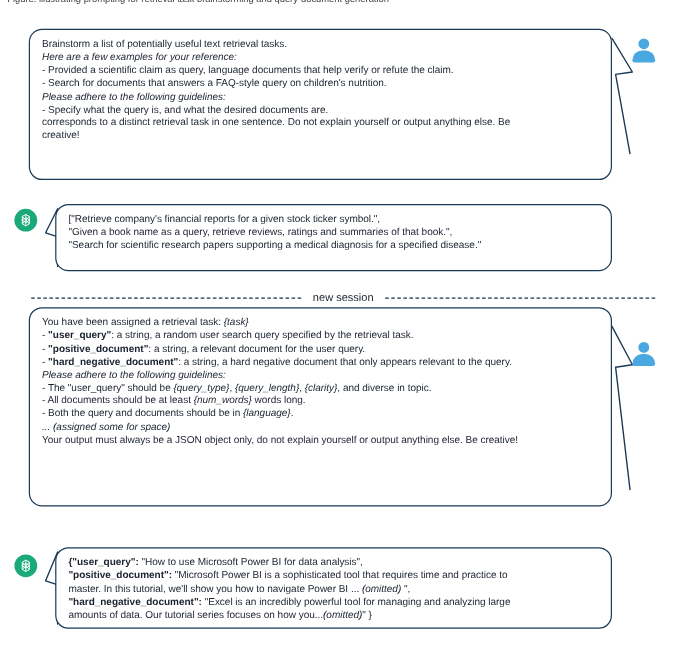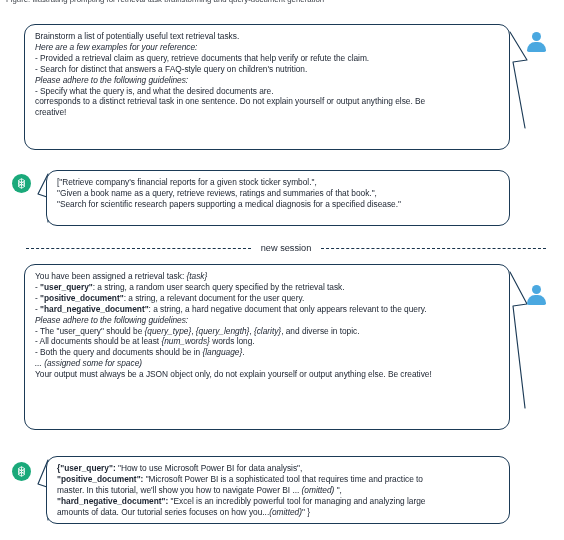--- a/index.html
+++ b/index.html
@@ -121,22 +121,22 @@
 
 <div class="page">
 
   <div class="top-clip">
     <div class="cap">Figure: illustrating prompting for retrieval task brainstorming and query-document generation</div>
   </div>
 
   <div class="bubble" style="left:24px; top:24px; width:486px; height:126px;">
     <div class="line">Brainstorm a list of potentially useful text retrieval tasks.</div>
     <div class="line ital">Here are a few examples for your reference:</div>
-    <div class="line">   - Provided a retrieval claim as query, retrieve documents that help verify or refute the claim.</div>
-    <div class="line">   - Search for distinct that answers a FAQ-style query on children's nutrition.</div>
+    <div class="line">   - Provided a scientific claim as query, language documents that help verify or refute the claim.</div>
+    <div class="line">   - Search for documents that answers a FAQ-style query on children's nutrition.</div>
     <div class="line ital">Please adhere to the following guidelines:</div>
     <div class="line">  - Specify what the query is, and what the desired documents are.</div>
     <div class="line">corresponds to a distinct retrieval task in one sentence. Do not explain yourself or output anything else. Be</div>
     <div class="line">creative!</div>
   </div>
 
   <svg class="tail" style="left:505px; top:30px;" width="30" height="100" viewBox="0 0 30 100">
     <path d="M5 2 L22 30 L8 32 L20 98" fill="none" stroke="#1b3a56" stroke-width="1.15" stroke-linejoin="round" stroke-linecap="round"></path>
   </svg>
   <div class="avatar-user" style="left:526px; top:32px;">
@@ -163,21 +163,21 @@
     <div class="line">  "Given a book name as a query, retrieve reviews, ratings and summaries of that book.",</div>
     <div class="line">  "Search for scientific research papers supporting a medical diagnosis for a specified disease."</div>
   </div>
 
   <div class="divider" style="top:243px;">
     <div class="dash left"></div>
     <div class="lab">new session</div>
     <div class="dash right"></div>
   </div>
 
-  <div class="bubble" style="left:24px; top:264px; width:486px; height:166px;">
+  <div class="bubble" style="left:24px; top:256px; width:486px; height:166px;">
     <div class="line">You have been assigned a retrieval task: <i><i>{task}</i></i></div>
     <div class="line">  - <b>"user_query"</b>: a string, a random user search query specified by the retrieval task.</div>
     <div class="line">  - <b>"positive_document"</b>: a string, a relevant document for the user query.</div>
     <div class="line">  - <b>"hard_negative_document"</b>: a string, a hard negative document that only  appears relevant to the query.</div>
     <div class="line ital">Please adhere to the following guidelines:</div>
     <div class="line">  - The "user_query" should be <i>{query_type}</i>, <i>{query_length}</i>, <i>{clarity}</i>, and diverse in topic.</div>
     <div class="line">  - All documents should be at least <i>{num_words}</i> words long.</div>
     <div class="line">  - Both the query and documents should be in <i>{language}</i>.</div>
     <div class="line ital">  ... <i>(assigned some for space)</i></div>
     <div class="line">Your output must always be a JSON object only, do not explain yourself or output anything else. Be creative!</div>

